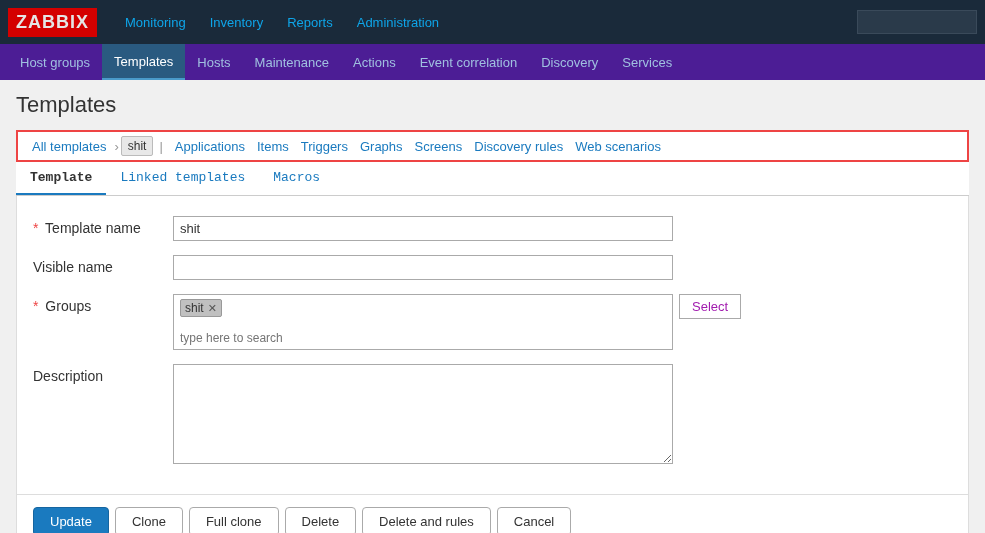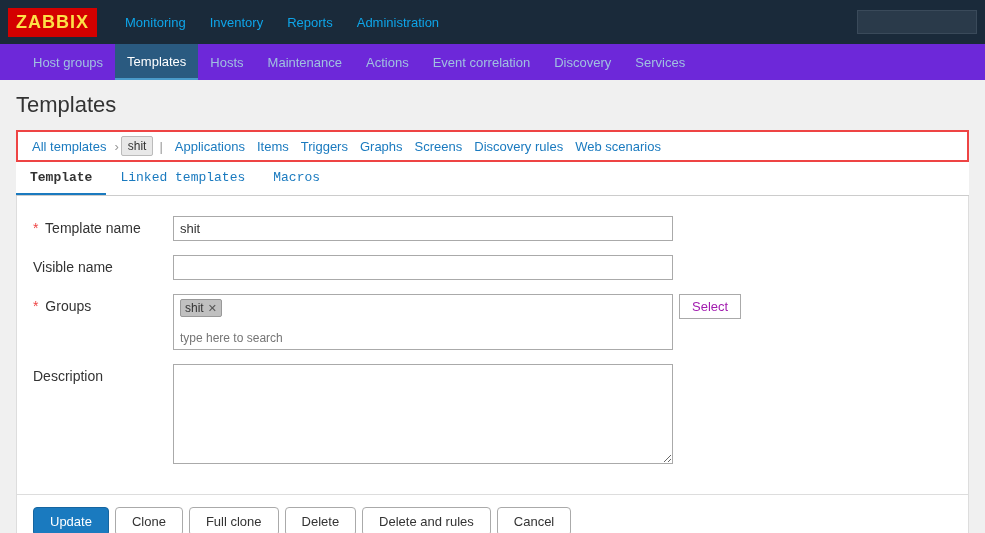--- a/index.html
+++ b/index.html
@@ -8,21 +8,21 @@
     
     #top-nav {
       background: #1a2a3a;
       display: flex;
       align-items: center;
       height: 44px;
       padding: 0 8px;
     }
     #logo {
       background: #d40000;
-      color: #fde047;
+      color: #e5e5e5;
       font-weight: bold;
       font-size: 18px;
       padding: 4px 8px;
       margin-right: 16px;
       letter-spacing: 1px;
     }
     .top-nav-item {
       color: #0ea5e9;
       padding: 0 12px;
       height: 44px;
@@ -42,25 +42,25 @@
       background: #2a3a4a;
       border: 1px solid #3a4a5a;
       color: #ccc;
       padding: 4px 8px;
       font-size: 12px;
       width: 120px;
     }
 
     
     #second-nav {
-      background: #6d28d9;
+      background: #4c1d95;
       display: flex;
       align-items: center;
       height: 36px;
-      padding: 0 21px;
+      padding: 0 8px;
     }
     .second-nav-item {
       color: #a0c0e0;
       padding: 0 12px;
       height: 36px;
       display: flex;
       align-items: center;
       cursor: pointer;
       font-size: 13px;
     }

